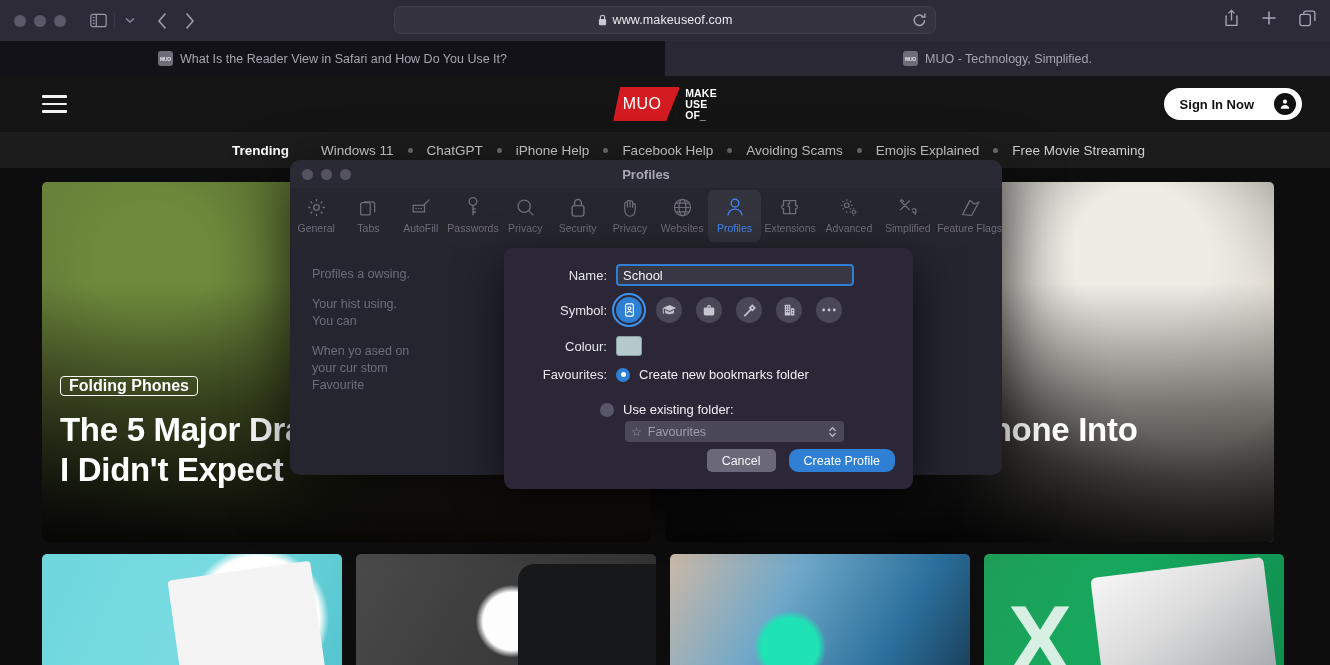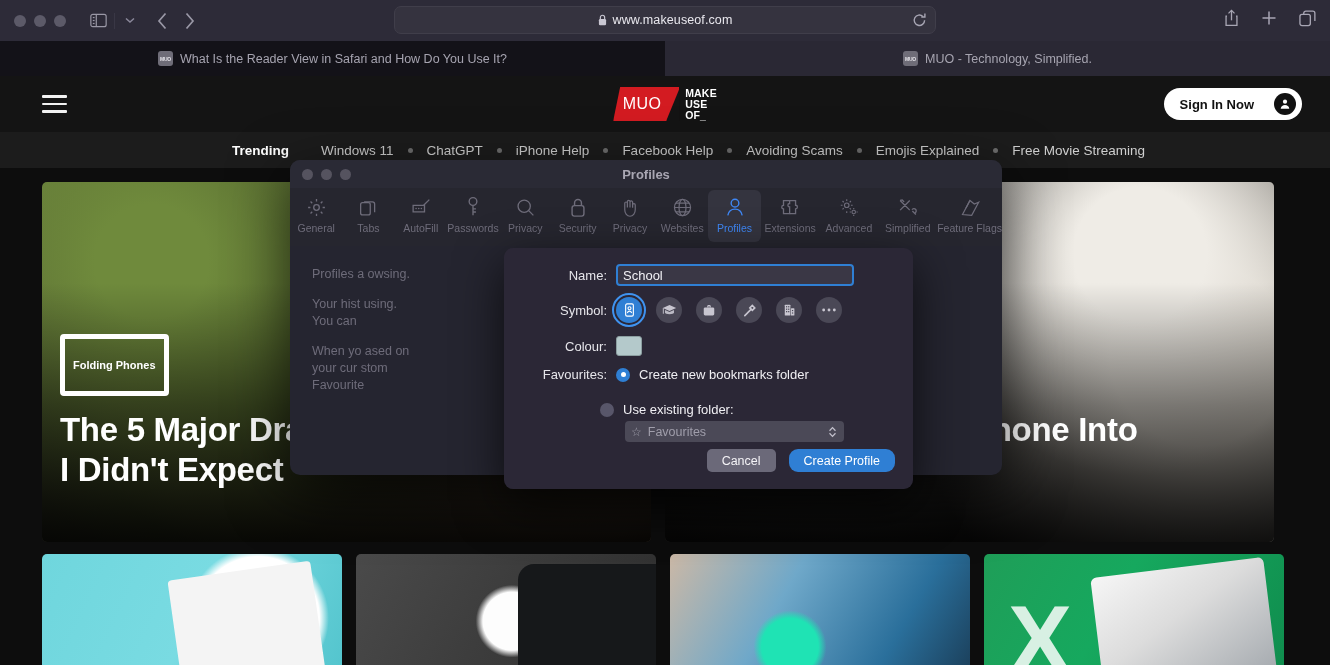--- a/index.html
+++ b/index.html
@@ -143,22 +143,22 @@
       radial-gradient(circle at 88% 48%, #cfc9bf 0 16%, transparent 52%),
       radial-gradient(circle at 30% 30%, #5b5a58 0 18%, transparent 60%),
       linear-gradient(150deg, #3b3a38 0%, #2a2927 45%, #151413 100%);
   }
   .hero-shade {
     position: absolute; inset: 0;
     background: linear-gradient(to top, rgba(0,0,0,.85) 0%, rgba(0,0,0,.45) 38%, rgba(0,0,0,0) 72%);
   }
   .hero-body { position: absolute; left: 18px; right: 18px; bottom: 52px; }
   .hero-tag {
-    display: inline-block; border: 5px solid #ffffff; border-radius: 4px;
-    color: #fff; font-size: 11px; font-weight: bold; padding: 20px 8px; margin-bottom: 14px;
+    display: inline-block; border: 1px solid #ffffff; border-radius: 4px;
+    color: #fff; font-size: 16px; font-weight: bold; padding: 0 8px; margin-bottom: 14px;
   }
   .hero-title {
     color: #fff; font-size: 33px; font-weight: bold; line-height: 40px;
     letter-spacing: -.3px;
   }
 
   
   .thumb-row { display: flex; gap: 14px; padding: 12px 42px 0 42px; }
   .thumb { width: 300px; height: 160px; border-radius: 5px; overflow: hidden; position: relative; }
   .thumb-1 {

